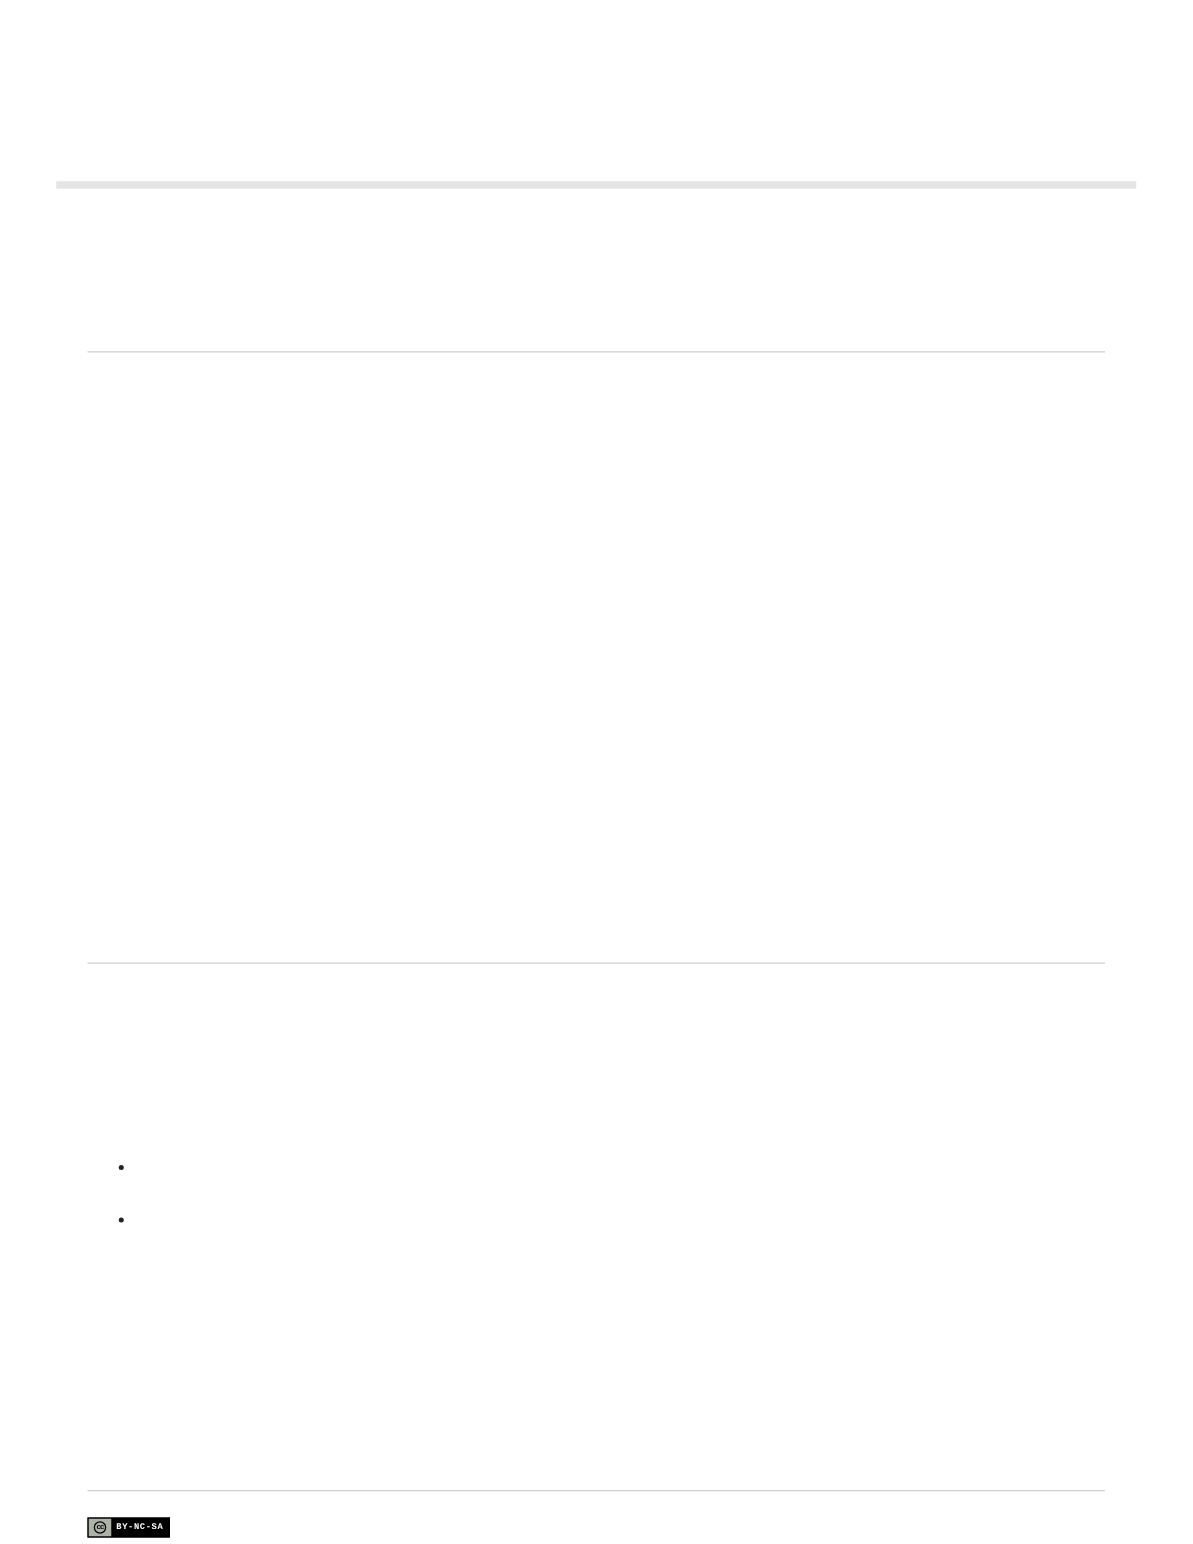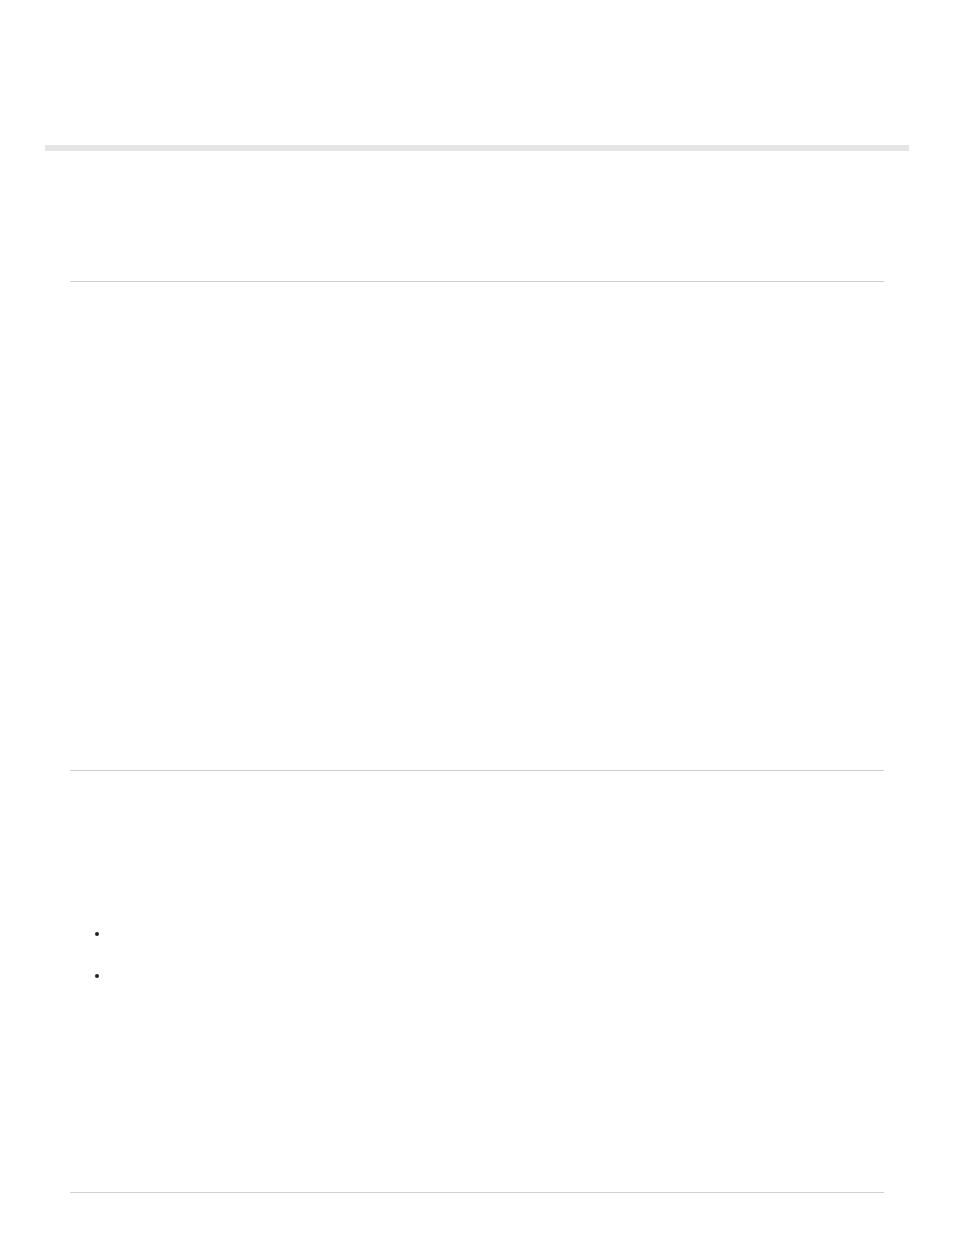--- a/index.html
+++ b/index.html
@@ -112,16 +112,26 @@
     <hr class="rule">
 
     <div class="sec-bot">
       <ul class="bullets">
         <li><span></span></li>
         <li><span></span></li>
       </ul>
     </div>
     <hr class="rule">
 
+    <div class="cc-wrap">
+      <span class="cc-badge">
+        <span class="cc-left">
+          <span class="cc-circ">
+              <span>cc</span>
+            </span>
+        </span>
+        <span class="cc-right">BY-NC-SA</span>
+      </span>
+    </div>
 
   </div>
 
 </div>
 
 </body></html>

